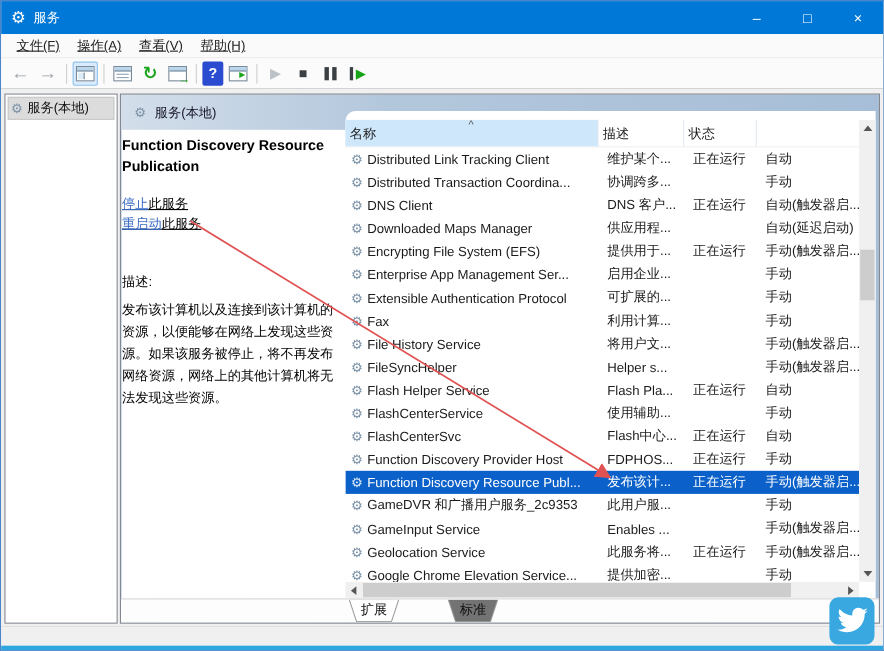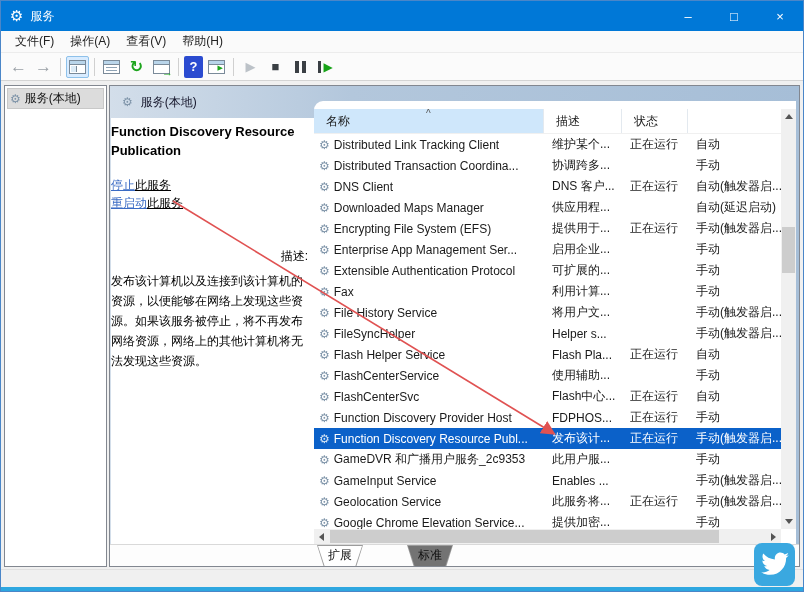--- a/index.html
+++ b/index.html
@@ -13,21 +13,21 @@
   
   .titlebar{position:absolute;left:0;top:0;right:0;height:30px;background:var(--titlebar);
             display:flex;align-items:center;color:#fff;font-size:12px;}
   .titlebar .app-gear{font-size:15px;margin:0 7px 0 9px;color:#fff;}
   .win-controls{margin-left:auto;display:flex;height:100%;}
   .win-btn{width:46px;height:100%;display:flex;align-items:center;justify-content:center;
            font-size:13px;color:#fff;}
   
   .menubar{position:absolute;left:0;top:30px;right:0;height:22px;background:#fafafa;
            display:flex;align-items:center;padding-left:6px;border-bottom:1px solid #ececec;}
-  .menu-item{font-size:12px;color:#222;padding:2px 8px;}
+  .menu-item{font-size:12px;color:#222;padding:2px 8px;text-decoration:underline;}
   
   .toolbar{position:absolute;left:0;top:52px;right:0;height:28px;background:#fbfbfb;
            display:flex;align-items:center;padding-left:5px;border-bottom:1px solid #d4d4d4;}
   .ti{width:23px;height:22px;display:flex;align-items:center;justify-content:center;margin:0 1px;}
   .tsep{width:1px;height:18px;background:#d0d0d0;margin:0 4px;}
   .ti.selected{background:#d9ecff;border:1px solid #8ec1ea;border-radius:2px;}
   .icon-back::before{content:"←";color:#9aa0a6;font-size:17px;font-weight:bold;}
   .icon-forward::before{content:"→";color:#9aa0a6;font-size:17px;font-weight:bold;}
   .mwin{width:17px;height:14px;border:1px solid #7a8a99;background:#fff;position:relative;}
   .mwin::before{content:"";position:absolute;left:0;right:0;top:0;height:3px;background:#b9d5ea;
@@ -57,28 +57,28 @@
   .gear{color:#7d93a8;font-style:normal;font-size:12px;}
   .center{position:absolute;left:108px;top:4px;right:3px;bottom:2px;border:1px solid #828790;
           background:linear-gradient(to right,#d3deea 0%,#b3c7dc 35%,#a6bed7 100%);overflow:hidden;}
   .center-header{position:absolute;left:0;top:0;right:0;height:32px;display:flex;align-items:center;
                  gap:8px;padding-left:12px;font-size:12px;color:#15152a;}
   .desc-panel{position:absolute;left:1px;top:32px;width:205px;bottom:22px;background:#fff;
               padding:5px 8px 0 0;}
   .svc-title{font-size:13px;font-weight:bold;color:#000;line-height:1.45;}
   .svc-links{margin-top:15px;font-size:12px;line-height:1.5;color:#000;text-decoration:underline;}
   .svc-links a{color:var(--link);text-decoration:underline;cursor:pointer;}
-  .desc-label{margin-top:36px;font-size:12px;color:#000;text-align:right;}
+  .desc-label{margin-top:36px;font-size:12px;color:#000;}
   .desc-text{margin-top:6px;font-size:12px;color:#000;line-height:1.68;}
   
   .list-panel{position:absolute;left:204px;top:15px;right:3px;bottom:22px;background:#fff;
               border-top-left-radius:9px;}
   .thead{position:absolute;left:0;top:8px;right:15px;height:25px;display:flex;
          border-bottom:1px solid #f0f0f0;}
-  .hcell{font-size:12px;color:#1a1a1a;display:flex;align-items:center;padding-left:12px;
+  .hcell{font-size:12px;color:#1a1a1a;display:flex;align-items:center;padding-left:4px;
          border-right:1px solid #e3e9ef;position:relative;}
   .hcell.sorted{background:var(--sorted);}
   .sortmark{position:absolute;left:112px;top:-1px;font-size:10px;color:#555;}
   .c0{width:230px;} .c1{width:78px;} .c2{width:66px;} .c3{flex:1;border-right:none;}
   .tbody{position:absolute;left:0;top:33px;right:15px;bottom:15px;overflow:hidden;}
   .trow{height:21px;display:flex;align-items:center;font-size:12px;color:#1a1a1a;}
   .trow .cell{display:flex;align-items:center;padding-left:8px;overflow:hidden;white-space:nowrap;height:100%;}
   .trow .cell.c0{padding-left:5px;gap:4px;}
   .trow.selected{background:var(--selection);color:#fff;}
   .trow.selected .gear{color:#d6e6f5;}

